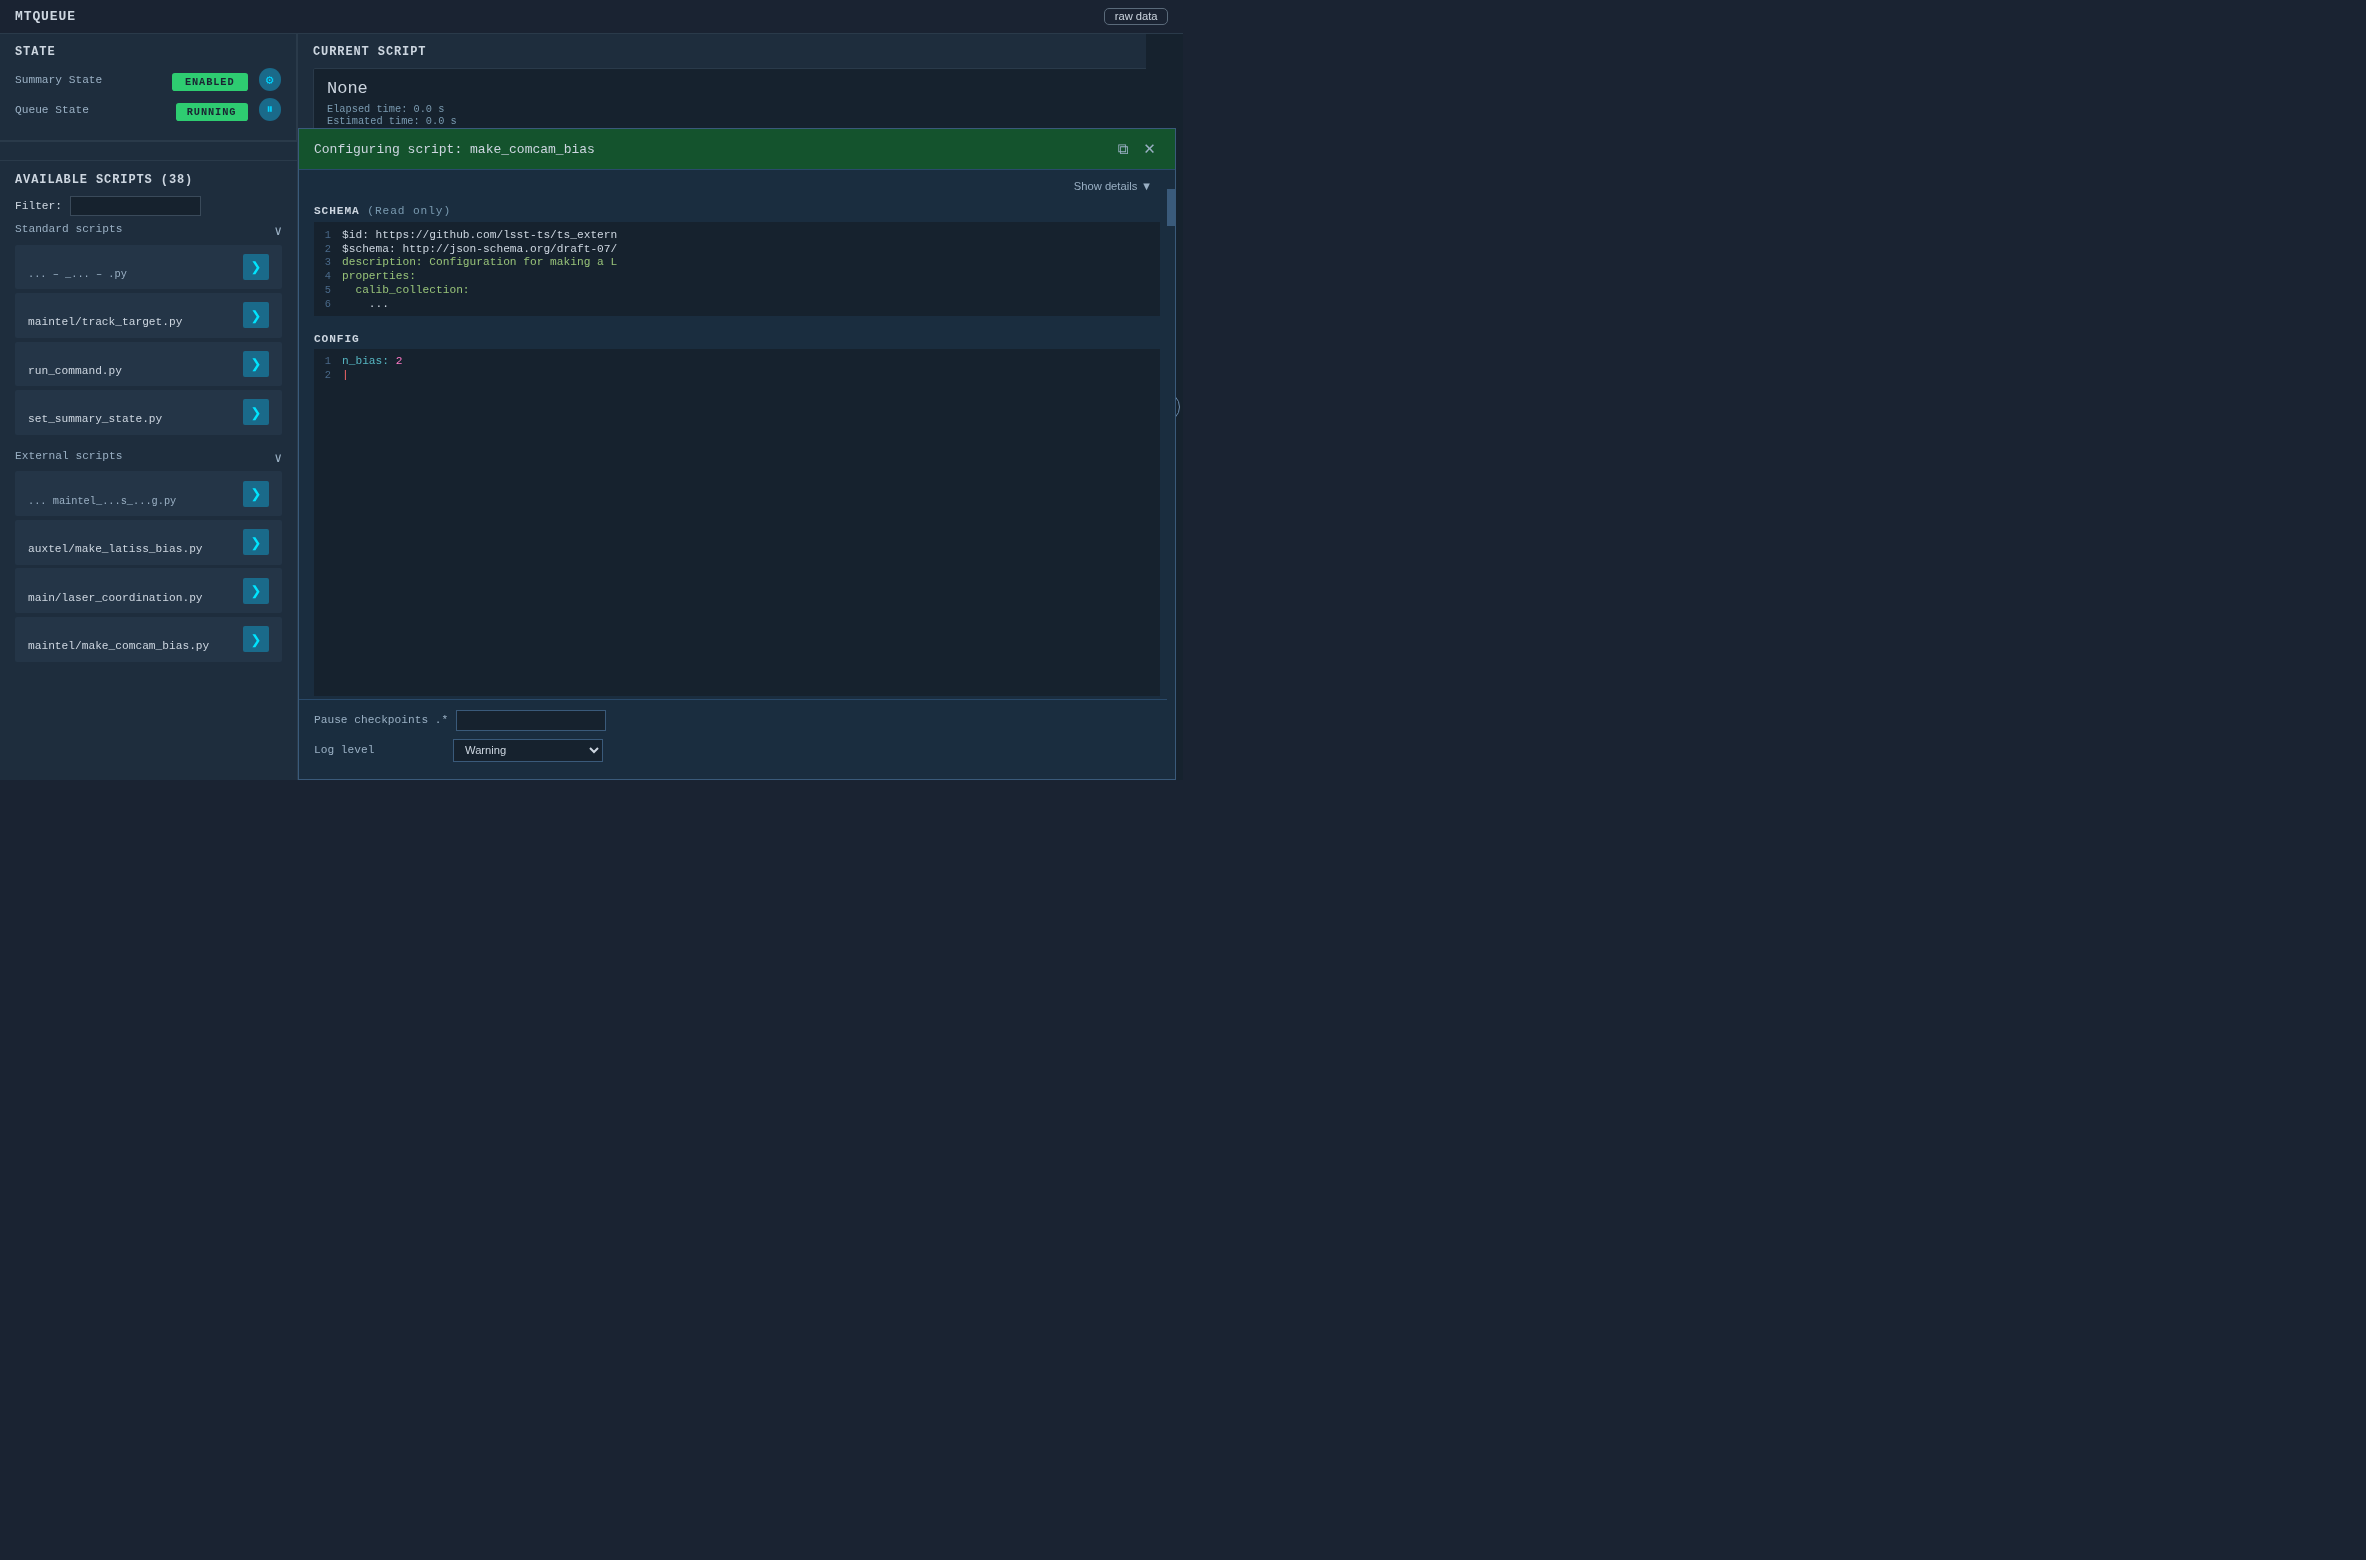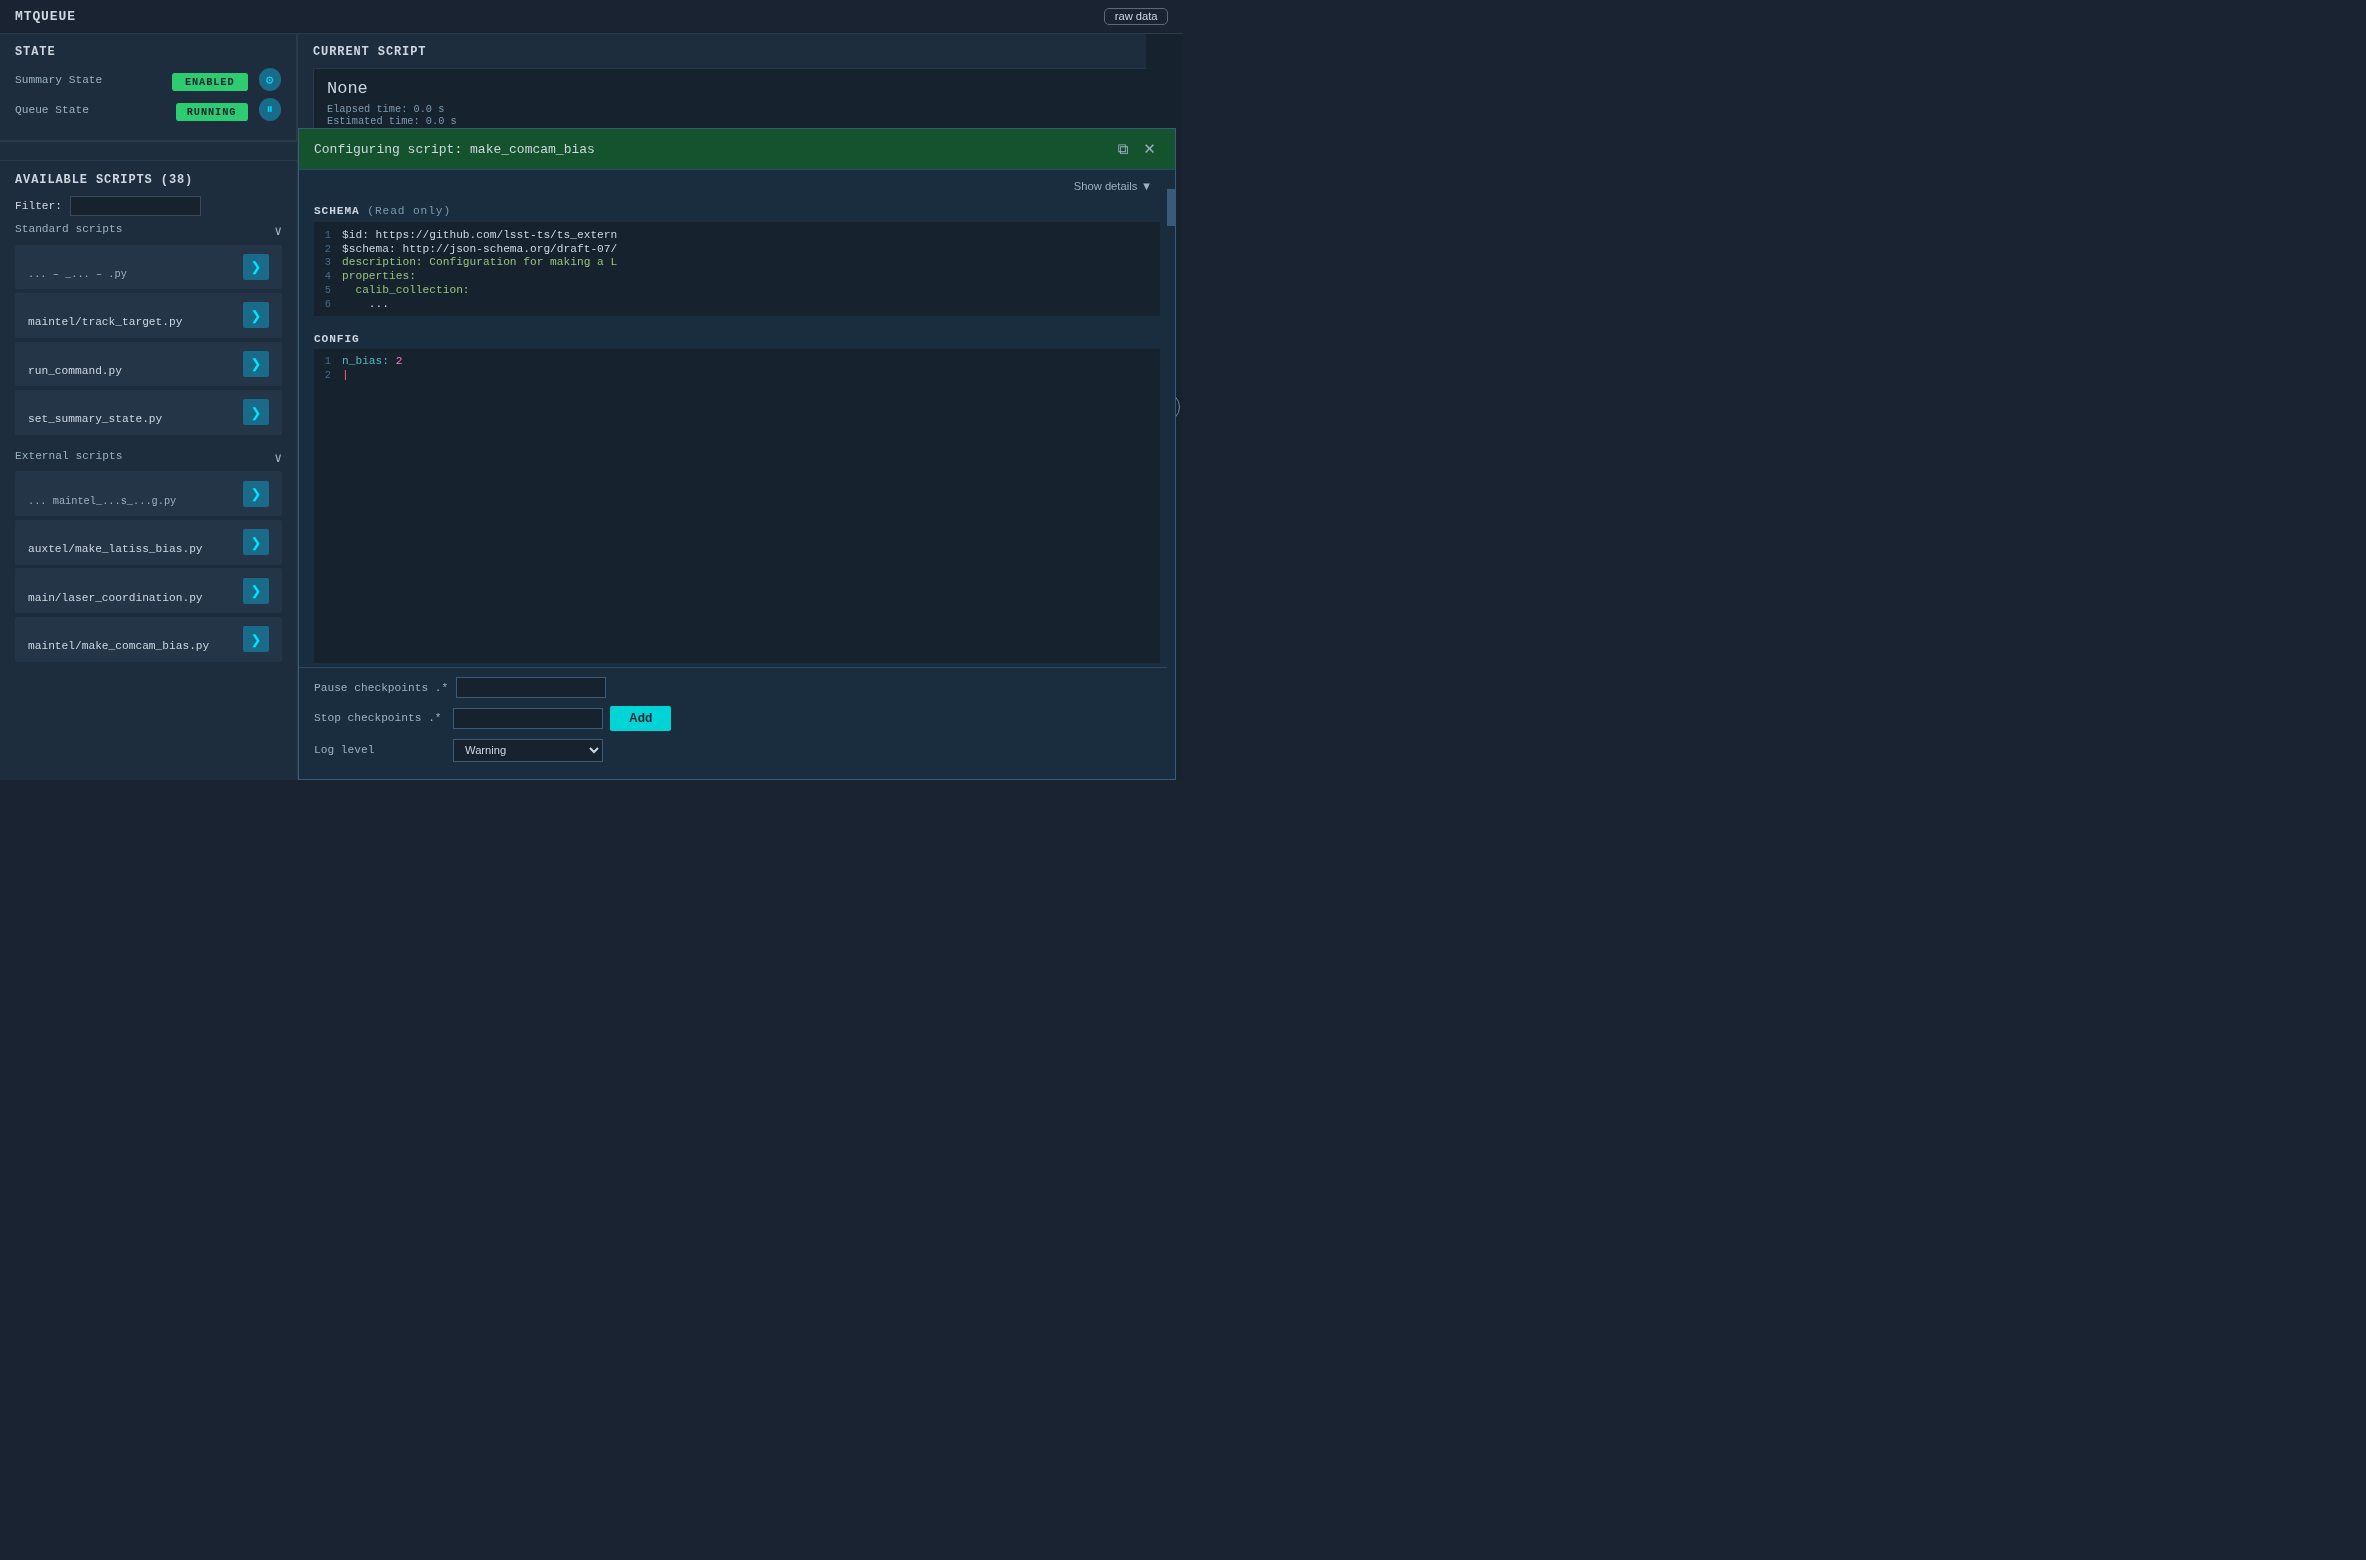--- a/index.html
+++ b/index.html
@@ -583,25 +583,20 @@
         </div>
       </div>
 
       <div class="form-section">
         <div class="form-row">
           <span class="form-label">Pause checkpoints .*</span>
           <input class="form-input" type="text" value="" style="">
           <button class="add-btn" style="visibility:hidden;"></button>
         </div>
         <div class="form-row">
-          <span class="form-label">Stop checkpoints  .*</span>
-          <input class="form-input" type="text" value="" style="">
-          <button class="add-btn">Add</button>
-        </div>
-        <div class="form-row">
           <span class="form-label">Log level</span>
           <select class="form-select">
             <option>Debug</option>
             <option>Info</option>
             <option selected="">Warning</option>
             <option>Error</option>
             <option>Critical</option>
           </select>
         </div>
       </div>

